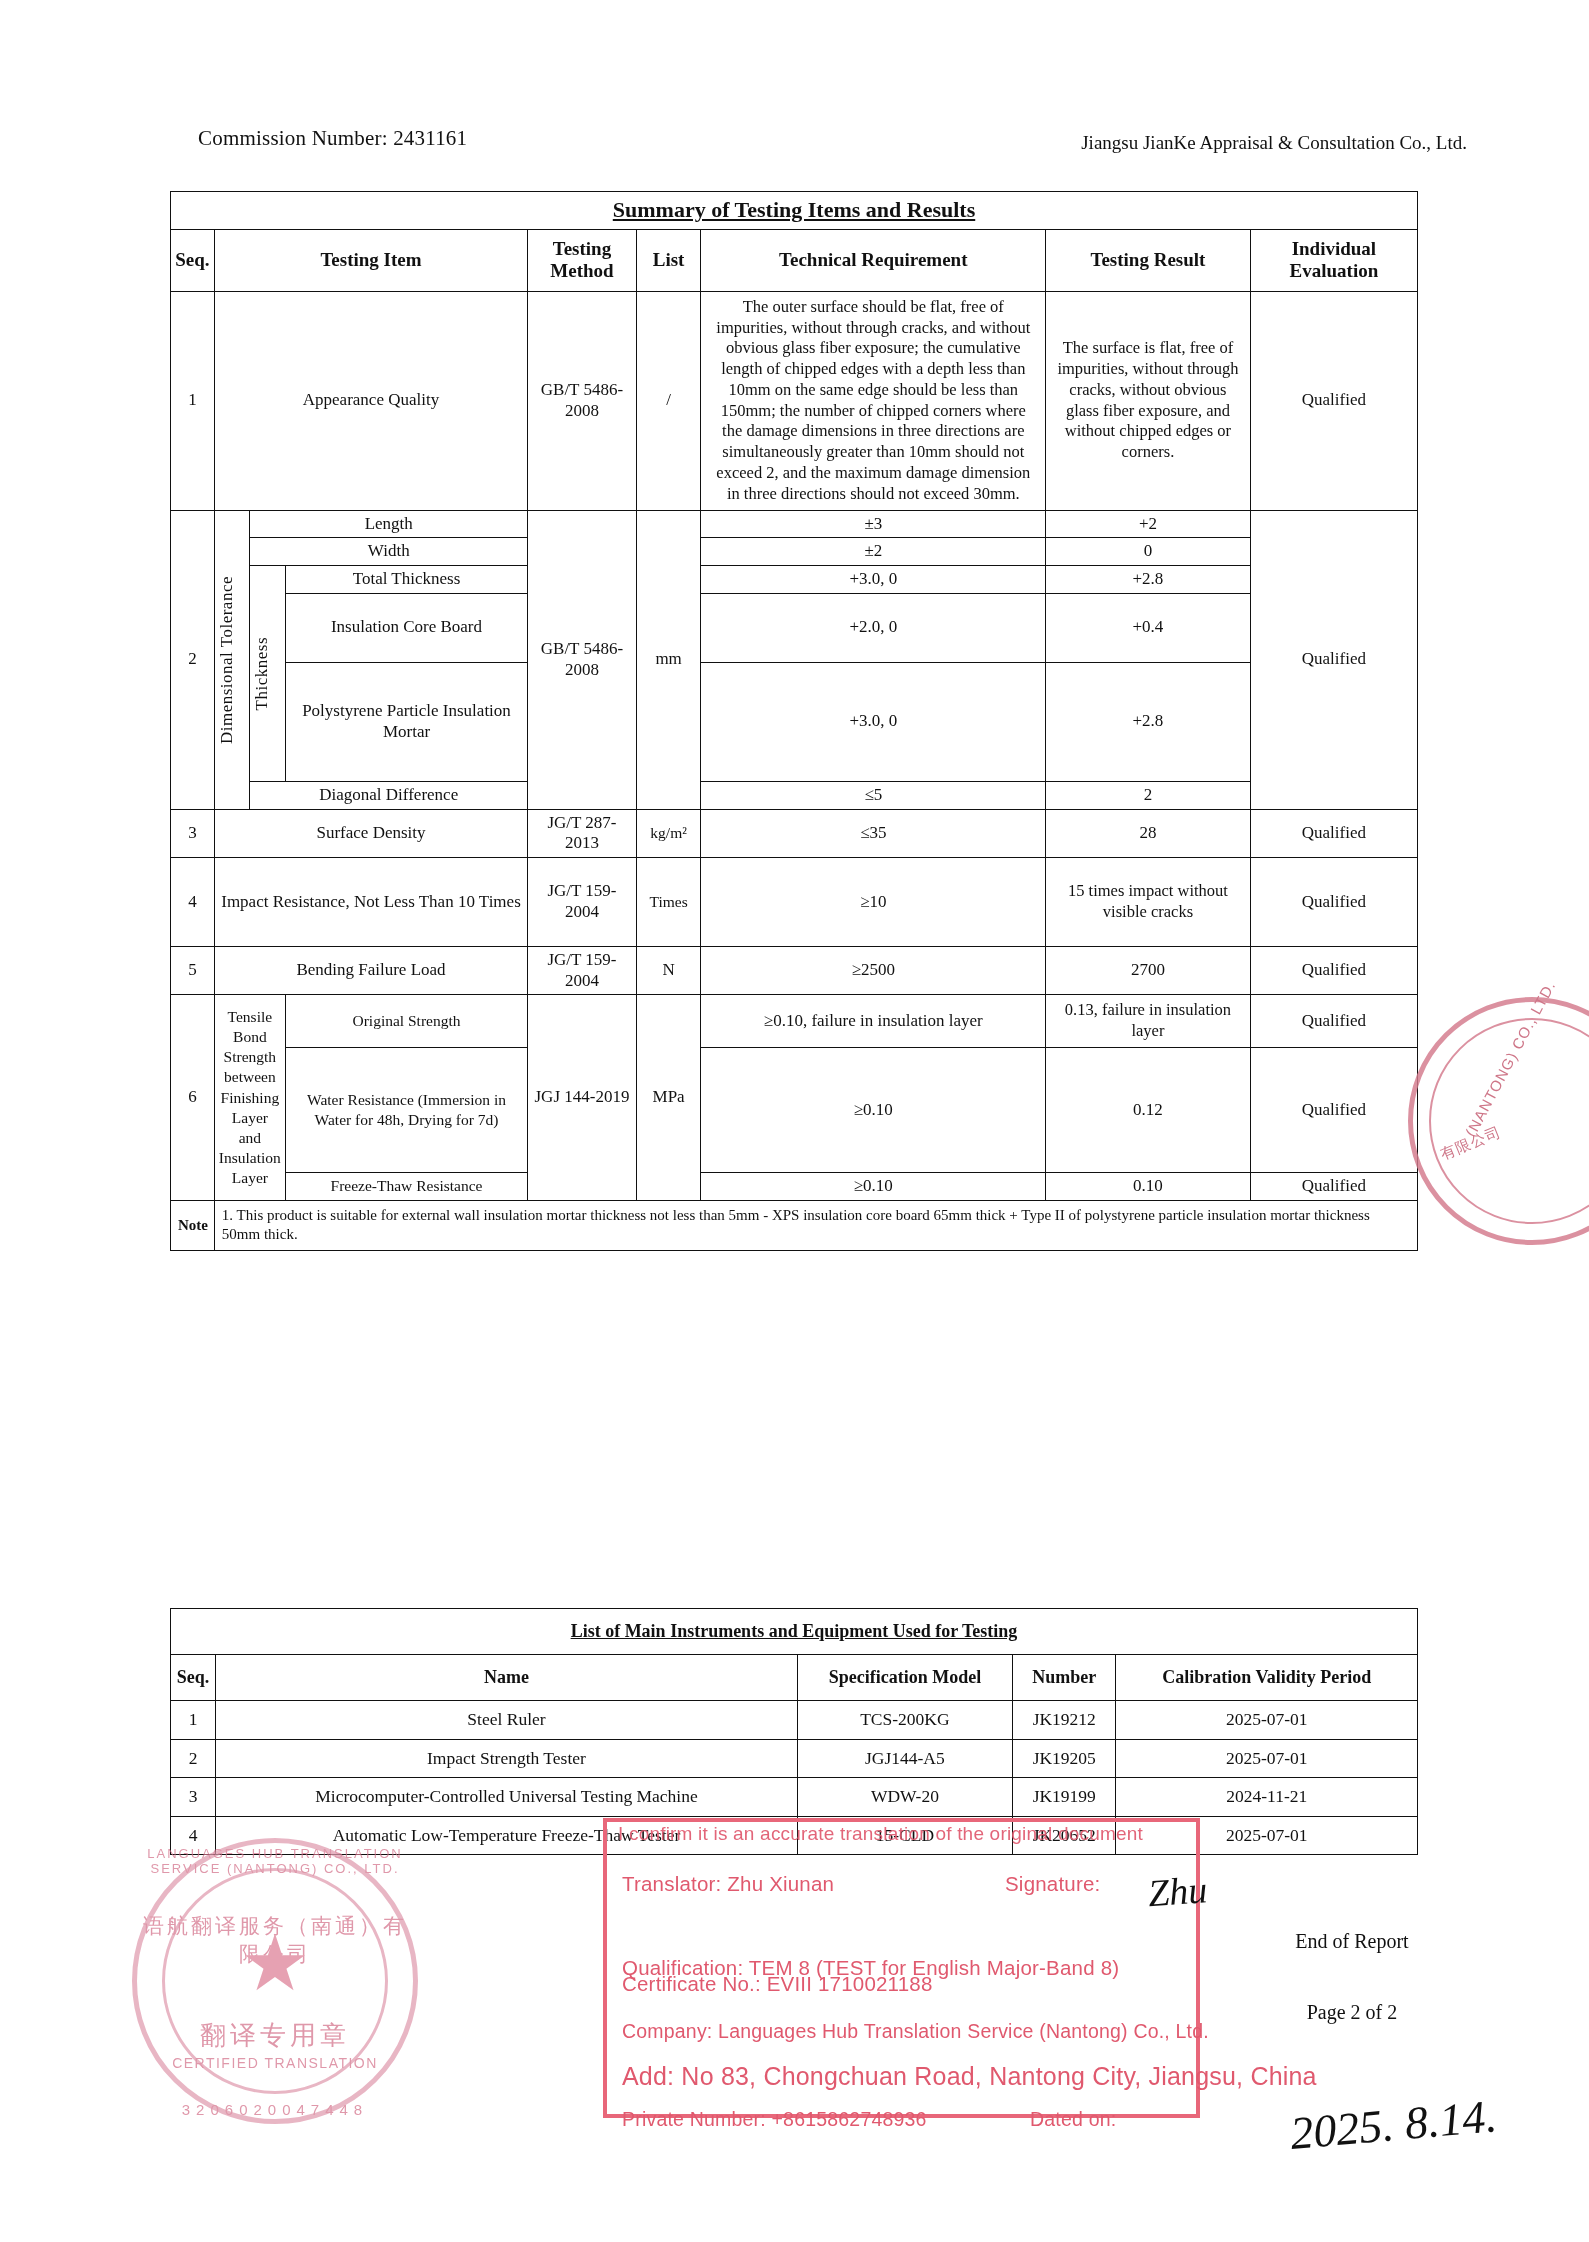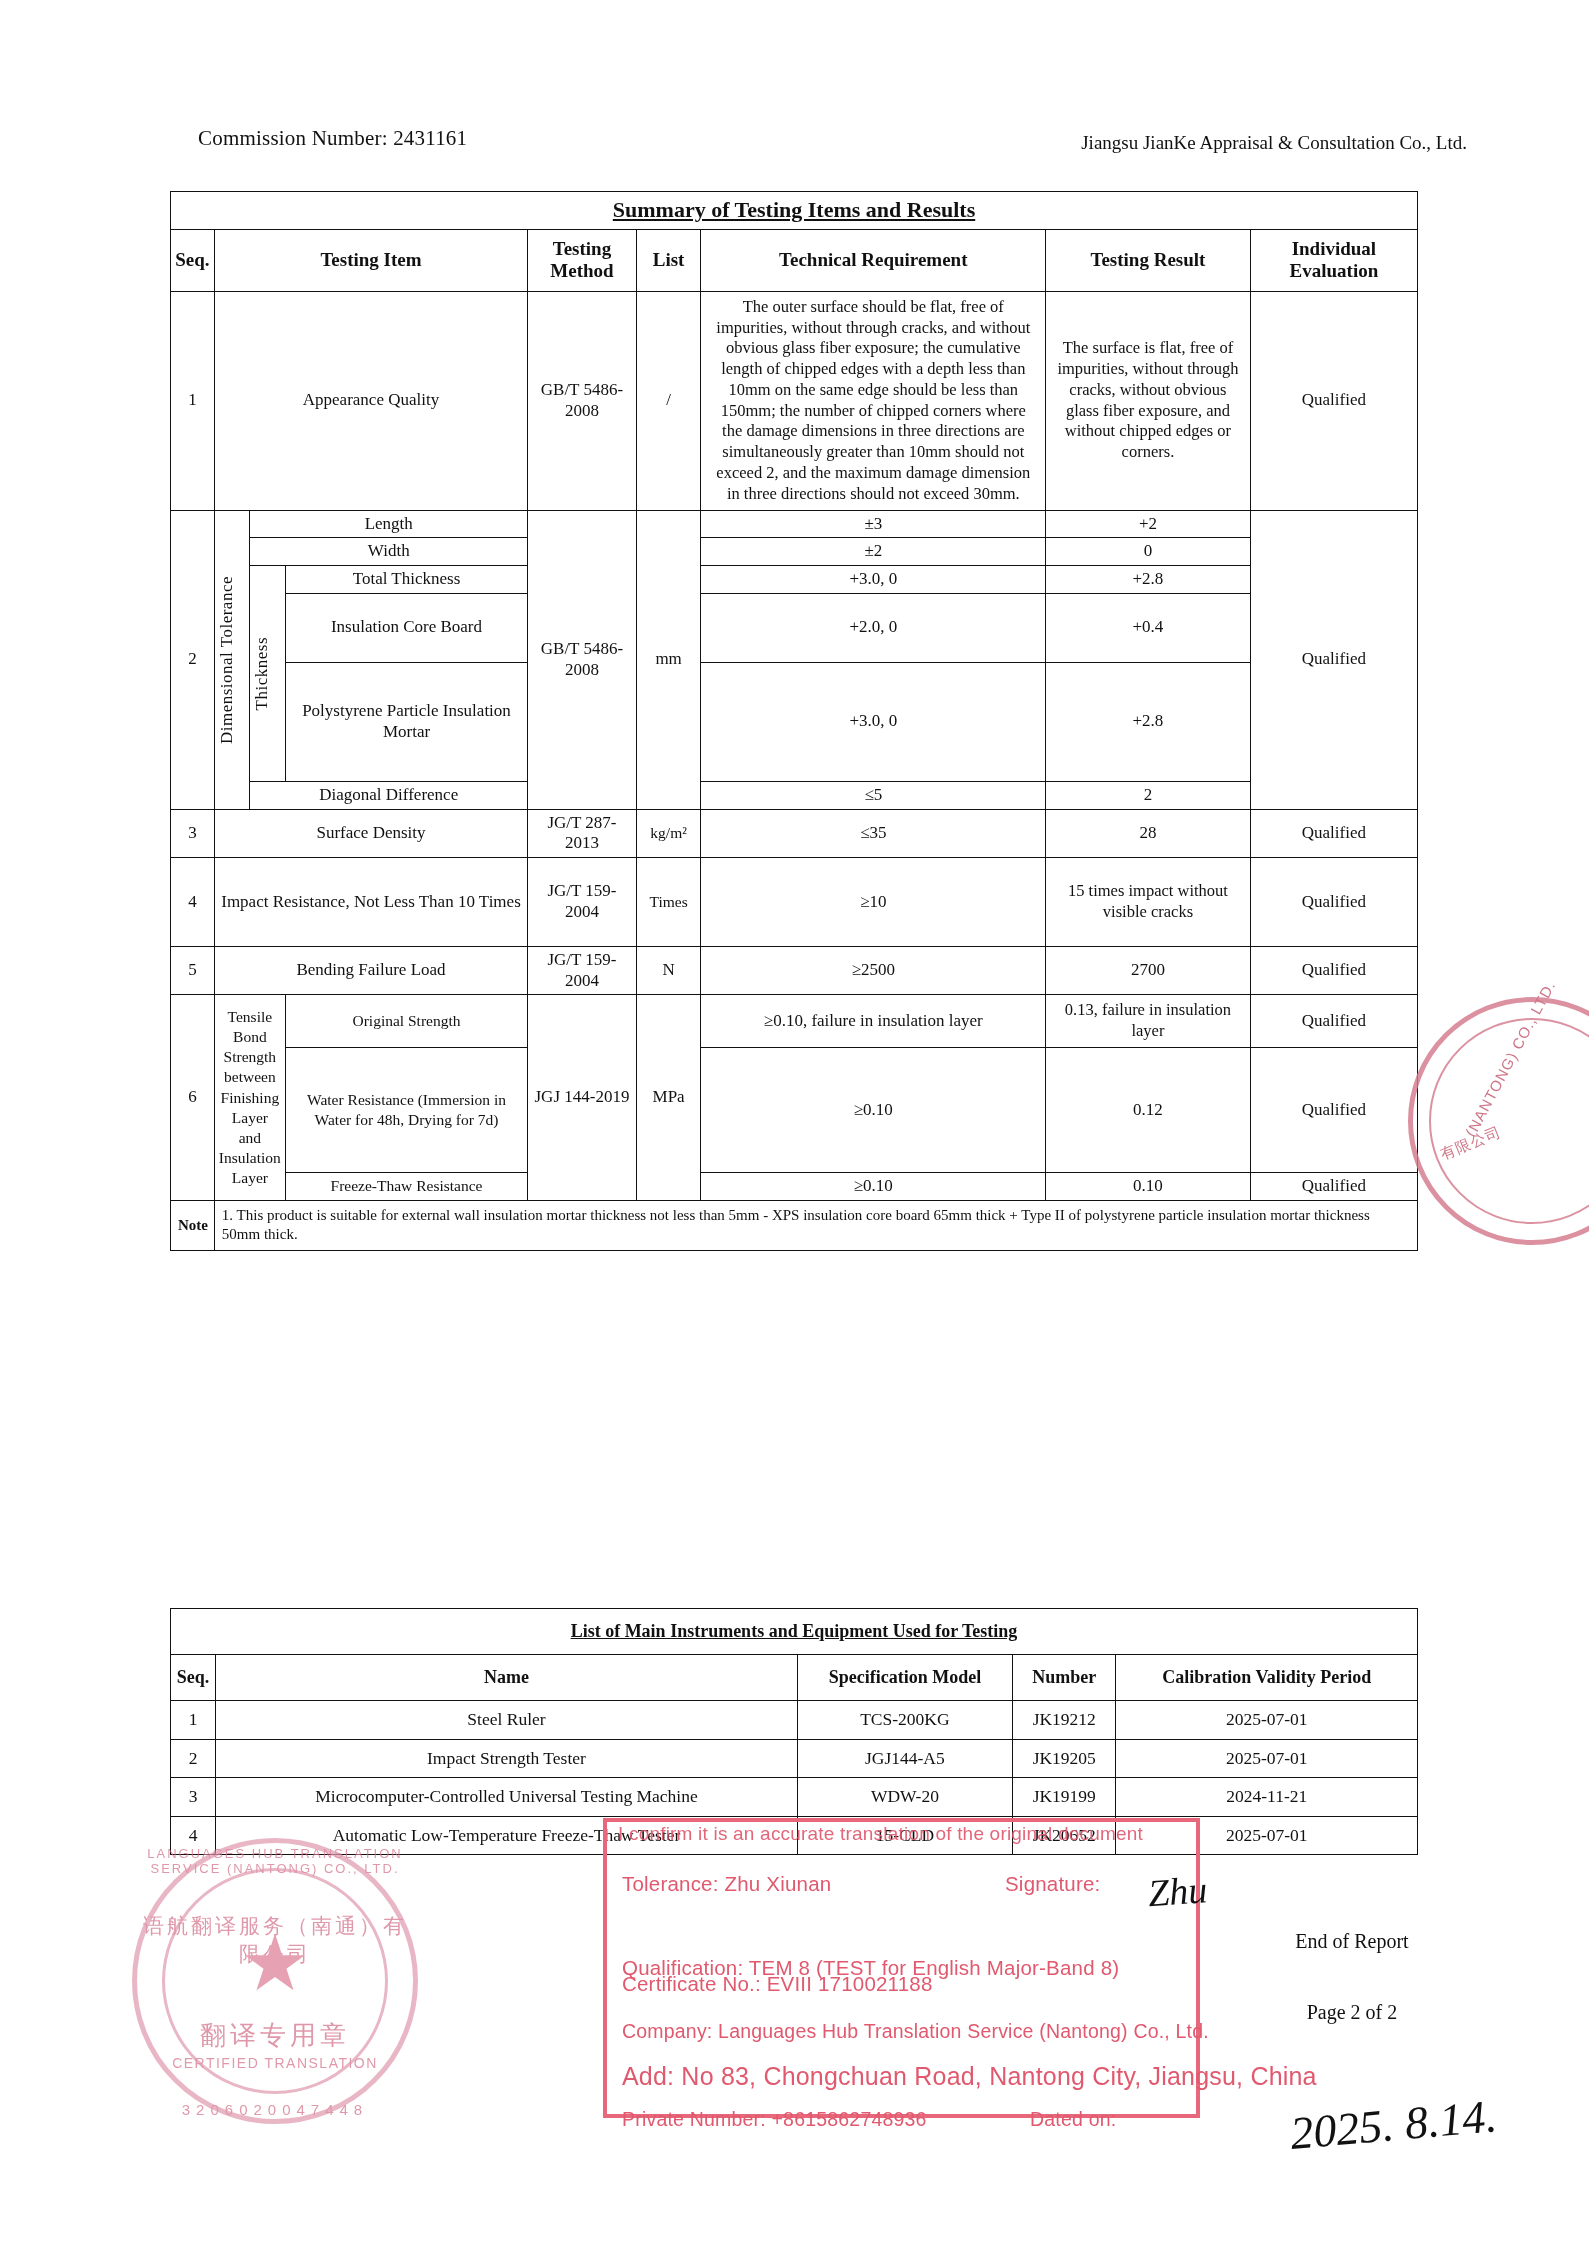--- a/index.html
+++ b/index.html
@@ -360,21 +360,21 @@
     </table>
   </div>
 
   <div class="footer">
     <div>End of Report</div>
     <div class="pg">Page 2 of 2</div>
   </div>
 
   <div class="redbox"></div>
   <div class="redline rl-confirm">I confirm it is an accurate translation of the original document</div>
-  <div class="redline rl-translator">Tolerance: Zhu Xiunan</div>
+  <div class="redline rl-translator">Translator: Zhu Xiunan</div>
   <div class="redline rl-signature">Signature:</div>
   <div class="redline rl-qual">Qualification: TEM 8 (TEST for English Major-Band 8)</div>
   <div class="redline rl-cert">Certificate No.: EVIII 1710021188</div>
   <div class="redline rl-comp">Company: Languages Hub Translation Service (Nantong) Co., Ltd.</div>
   <div class="redline rl-add">Add: No 83, Chongchuan Road, Nantong City, Jiangsu, China</div>
   <div class="redline rl-priv">Private Number: +8615862748936</div>
   <div class="redline rl-dated">Dated on:</div>
   <div class="sig">Zhu</div>
   <div class="dated-hand">2025. 8.14.</div>
 

